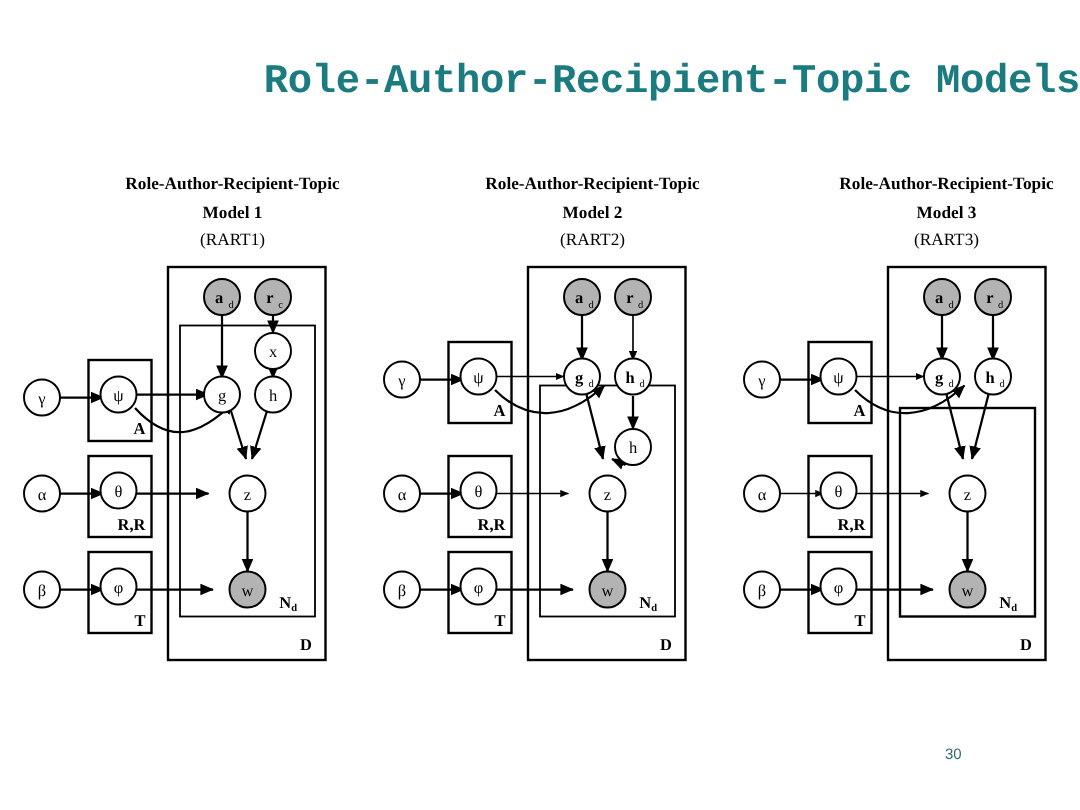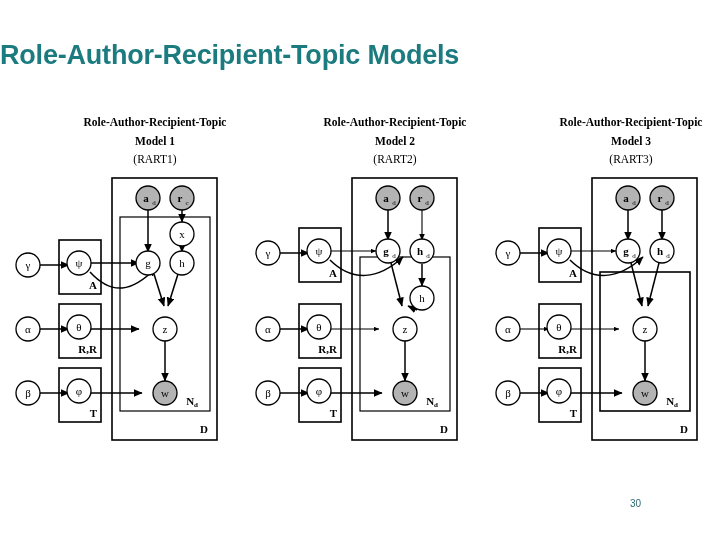--- a/index.html
+++ b/index.html
@@ -19,22 +19,22 @@
     left: 0; top: 0;
     width: 720px;
     height: 540px;
     background: #ffffff;
   }
   #slide-title {
     position: absolute;
     left: 0;
     top: 40px;
     width: 720px;
-    text-align: left;
-    font-family: Liberation Sans, sans-serif;
+    text-align: right;
+    font-family: Liberation Mono, monospace;
     font-weight: bold;
     font-size: 27px;
     color: #1b7b7f;
     letter-spacing: -0.2px;
   }
   #figure {
     position: absolute;
     left: 0;
     top: 100px;
     width: 720px;

